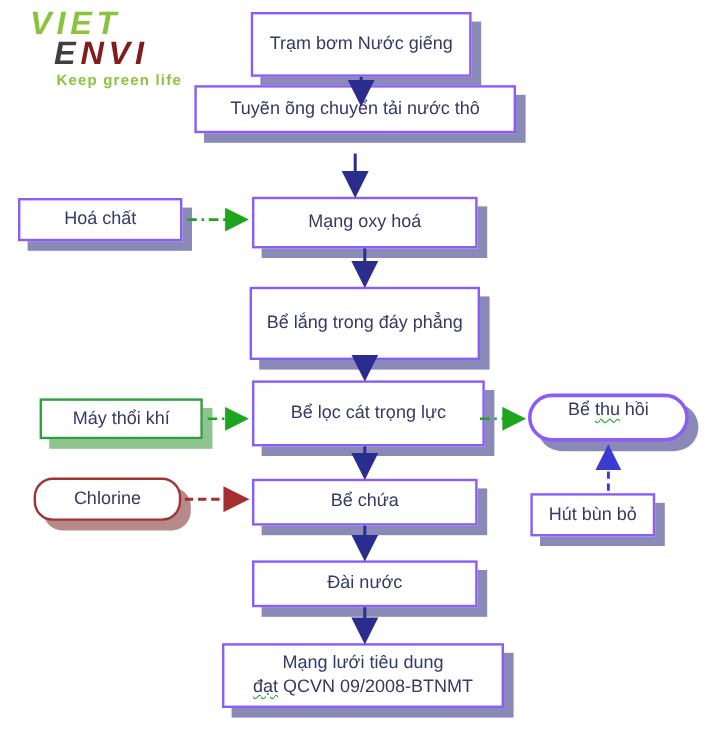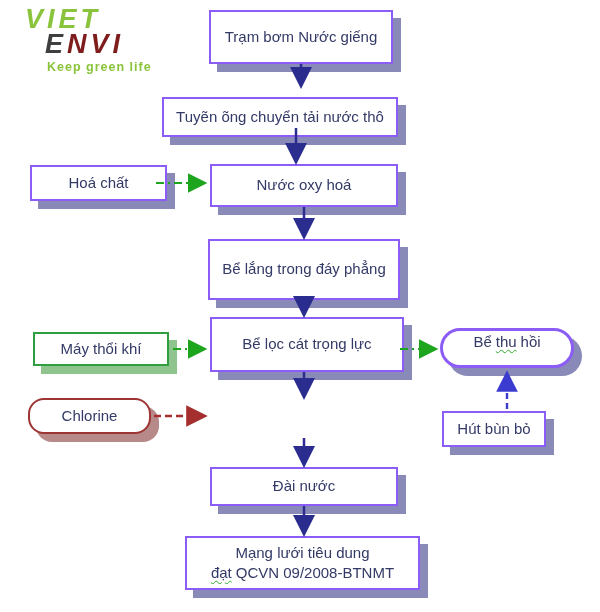--- a/index.html
+++ b/index.html
@@ -41,50 +41,53 @@
   <div class="logo">
     <div class="logo-line1">VIET</div>
     <div class="logo-line2"><span class="dark">E</span><span class="grn">NVI</span></div>
     <div class="logo-tagline">Keep green life</div>
   </div>
 
   <div class="box" style="left:209px;top:10px;width:184px;height:54px;">
     <span>Trạm bơm Nước giếng</span>
   </div>
 
-  <div class="box" style="left:162px;top:97px;width:236px;height:40px;">
+  <div class="box" style="left:162px;top:71px;width:268px;height:40px;">
     <span>Tuyẽn õng chuyển tải nước thô</span>
   </div>
 
   <div class="box" style="left:210px;top:164px;width:188px;height:43px;">
-    <span>Nước oxy hoá</span>
+    <span>Mạng oxy hoá</span>
   </div>
 
   <div class="box" style="left:208px;top:239px;width:192px;height:61px;">
     <span>Bể lắng trong đáy phẳng</span>
   </div>
 
   <div class="box" style="left:210px;top:317px;width:194px;height:55px;">
     <span>Bể lọc cát trọng lực</span>
   </div>
 
+  <div class="box" style="left:210px;top:399px;width:188px;height:39px;">
+    <span>Bể chứa</span>
+  </div>
 
   <div class="box" style="left:210px;top:467px;width:188px;height:39px;">
     <span>Đài nước</span>
   </div>
 
   <div class="box two-line" style="left:185px;top:536px;width:235px;height:54px;flex-direction:column;">
     <span>Mạng lưới tiêu dung</span>
     <span class="row">
       <span class="squiggle">đạt</span>
       <span>QCVN 09/2008-BTNMT</span>
     </span>
   </div>
 
-  <div class="box" style="left:30px;top:165px;width:137px;height:36px;">
+  <div class="box" style="left:15px;top:165px;width:137px;height:36px;">
     <span>Hoá chất</span>
   </div>
 
   <div class="box green" style="left:33px;top:332px;width:136px;height:34px;">
     <span>Máy thổi khí</span>
   </div>
 
   <div class="box red" style="left:28px;top:398px;width:123px;height:36px;border-radius:16px;">
     <span>Chlorine</span>
   </div>

